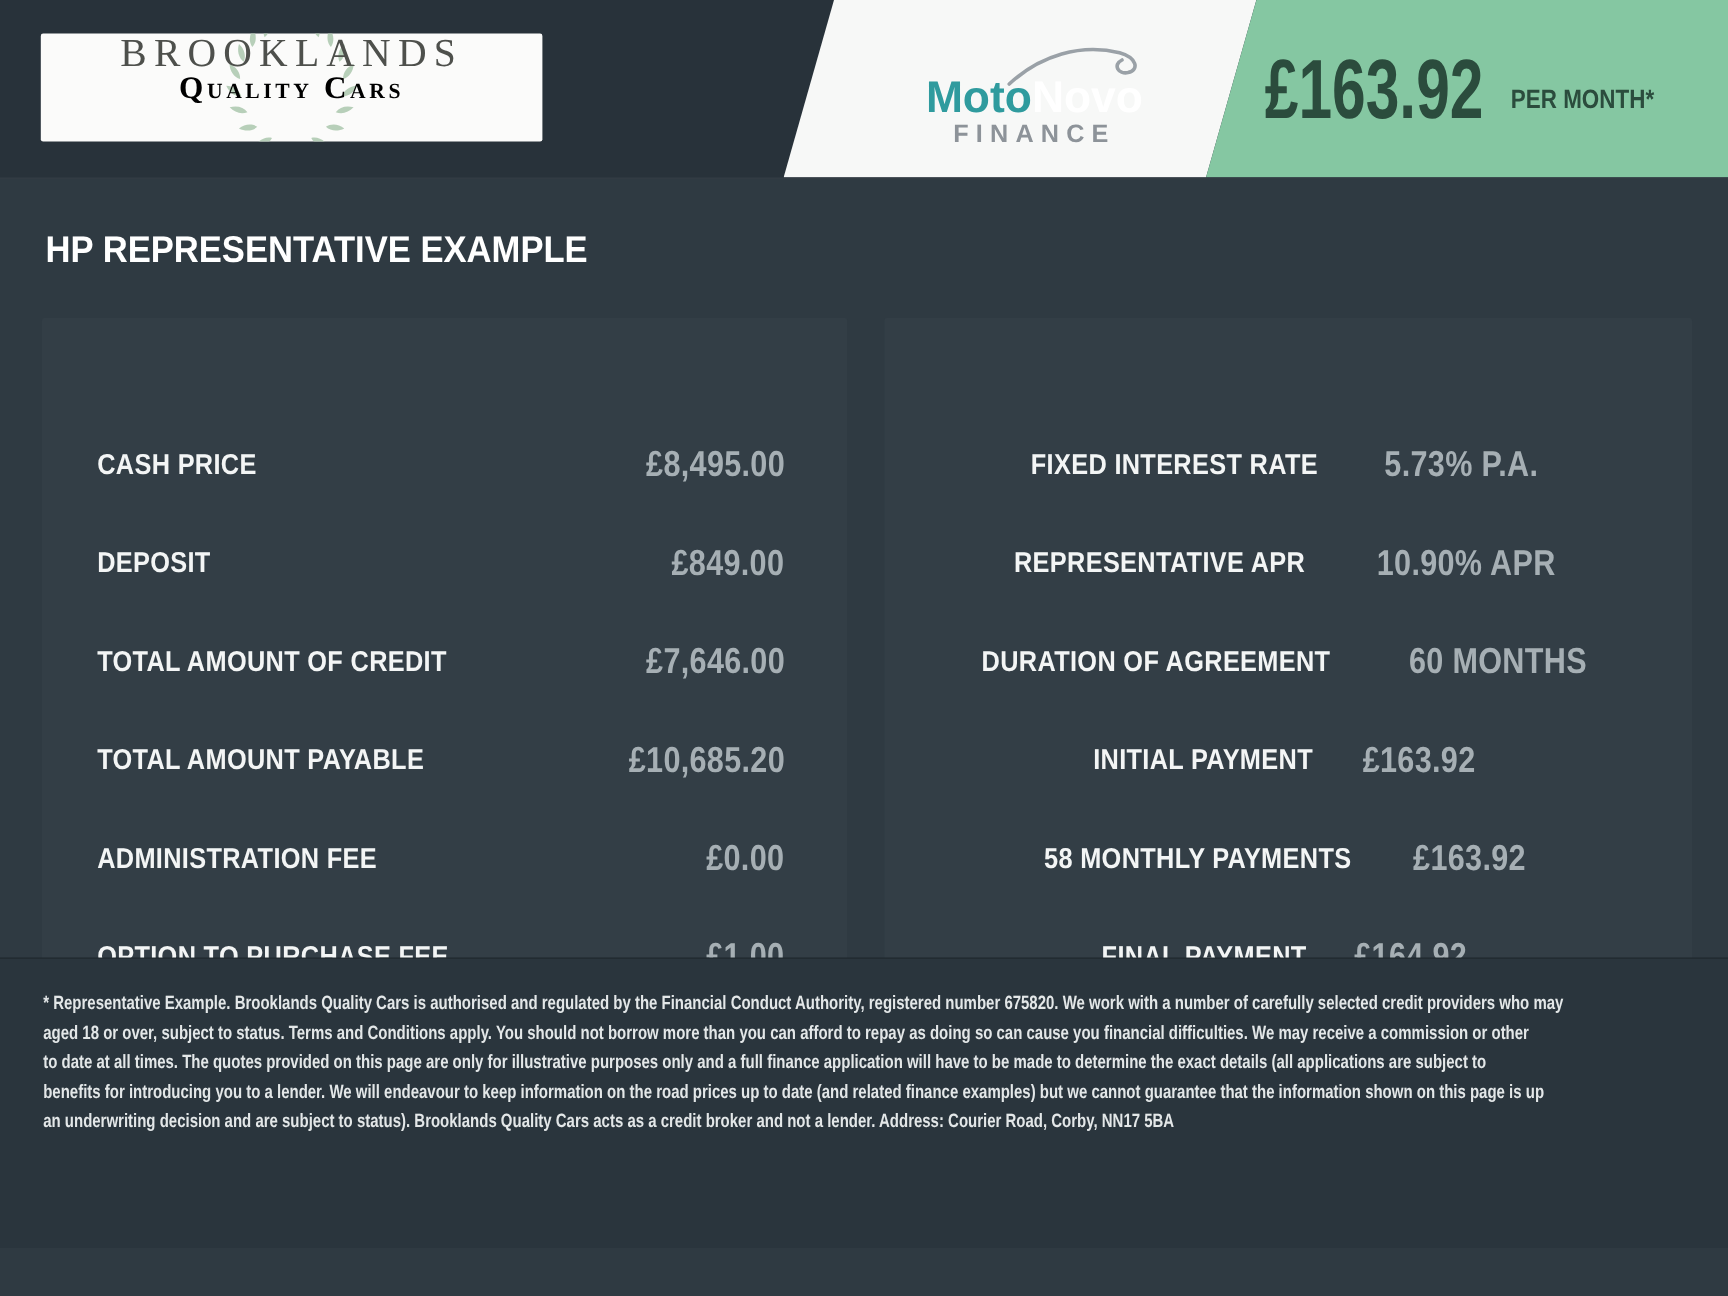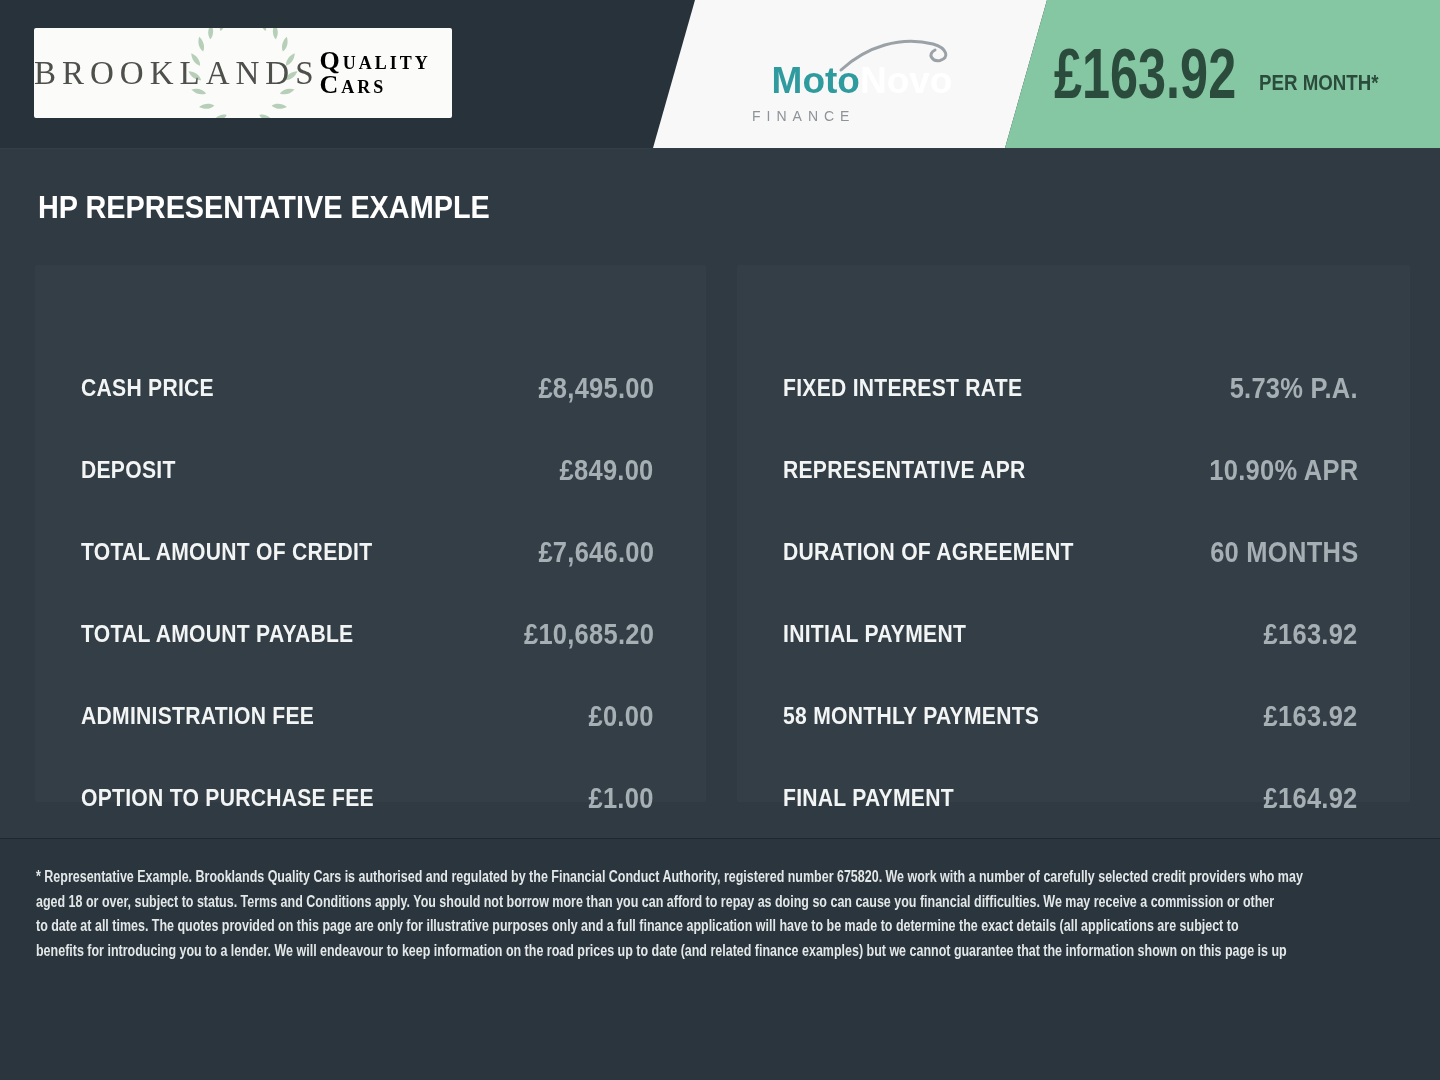--- a/index.html
+++ b/index.html
@@ -10,67 +10,67 @@
   .header{position:absolute;top:0;left:0;width:1440px;height:148px;
           background:#28323a;border-bottom:1px solid rgba(255,255,255,0.06);}
   .white-wedge{position:absolute;top:0;left:0;width:1440px;height:148px;
           background:#f7f8f7;
           clip-path:polygon(695px 0,1047px 0,1005px 100%,653px 100%);}
   .green-wedge{position:absolute;top:0;left:0;width:1440px;height:148px;
           background:#85c7a2;
           clip-path:polygon(1047px 0,1440px 0,1440px 100%,1005px 100%);}
 
   .dealer-logo{position:absolute;left:34px;top:28px;width:418px;height:90px;
-          background:#fbfbfa;border-radius:2px;display:flex;flex-direction:row;
+          background:#fbfbfa;border-radius:2px;display:flex;flex-direction:column;
           align-items:center;justify-content:flex-start;overflow:hidden;}
   .wreath{position:absolute;left:50%;top:50%;transform:translate(-50%,-50%);
           width:170px;height:92px;opacity:.85;}
   .dealer-name{position:relative;font-family:"Liberation Serif",serif;
           font-size:33px;letter-spacing:6px;color:#4e504c;line-height:34px;}
   .dealer-tagline{position:relative;font-family:"Liberation Serif",serif;
           font-variant:small-caps;font-weight:bold;font-size:26px;
           letter-spacing:3px;color:#000000;line-height:24px;}
 
   .motonovo{position:absolute;left:752px;top:26px;width:220px;height:100px;}
   .swoosh{position:absolute;right:4px;top:6px;width:132px;height:44px;}
   .mn-brand{position:absolute;left:0;bottom:26px;width:100%;text-align:center;
           font-size:37px;font-weight:bold;letter-spacing:0;line-height:38px;}
   .mn-moto{color:#2f9b9e;}
   .mn-novo{color:#ffffff;}
-  .mn-finance{position:absolute;left:0;bottom:2px;width:100%;
-          font-size:14px;font-weight:normal;letter-spacing:6px;color:#8d9399;}
+  .mn-finance{position:absolute;left:0;bottom:2px;width:100%;text-align:center;
+          font-size:21px;font-weight:bold;letter-spacing:6px;color:#8d9399;}
 
   .price-banner{position:absolute;left:1054px;top:0;height:148px;
           display:flex;align-items:center;}
   .price-big{font-size:70px;font-weight:bold;color:#2b4c3d;
           transform:scaleX(.72);transform-origin:left center;white-space:nowrap;}
   .price-suffix{font-size:22px;font-weight:bold;color:#2b4c3d;margin-left:-48px;
           margin-top:18px;transform:scaleX(.85);transform-origin:left center;
           white-space:nowrap;}
 
   
   .page-title{position:absolute;left:38px;top:190px;font-size:31px;
           font-weight:bold;color:#ffffff;transform:scaleX(.93);
           transform-origin:left center;white-space:nowrap;}
 
   
   .panel{position:absolute;top:265px;height:537px;background:#333e46;
           border-radius:2px;box-sizing:border-box;
           padding:58px 52px 42px 46px;display:flex;flex-direction:column;
           justify-content:space-between;}
   .panel-left{left:35px;width:671px;}
-  .panel-right{left:737px;width:673px;}
+  .panel-right{left:737px;width:673px;align-items:center;}
   .frow{display:flex;justify-content:space-between;align-items:center;height:44px;margin-top:48px;}
   .flabel{font-size:24px;font-weight:bold;color:#f3f5f5;white-space:nowrap;
           transform:scaleX(.88);transform-origin:left center;letter-spacing:.3px;}
   .fvalue{font-size:30px;font-weight:bold;color:#a6afb4;white-space:nowrap;
           transform:scaleX(.85);transform-origin:right center;letter-spacing:.3px;}
 
   
-  .footer{position:absolute;left:0;top:838px;width:1440px;height:242px;
+  .footer{position:absolute;left:0;top:798px;width:1440px;height:242px;
           background:#2a353d;box-sizing:border-box;padding:26px 0 0 36px;
           border-top:1px solid rgba(0,0,0,0.25);}
   .disc-line{display:block;height:24.6px;line-height:24.6px;white-space:nowrap;}
   .disc-line > span{display:inline-block;font-size:16px;font-weight:bold;
           color:#e3e7e8;transform:scaleX(.78);transform-origin:left center;
           white-space:nowrap;}
 </style>
 </head>
 <body>
 
@@ -178,15 +178,16 @@
       <span class="flabel">FINAL PAYMENT</span>
       <span class="fvalue">£164.92</span>
     </div>
   </div>
 
   <div class="footer">
     <div class="disc-line"><span>* Representative Example. Brooklands Quality Cars is authorised and regulated by the Financial Conduct Authority, registered number 675820. We work with a number of carefully selected credit providers who may</span></div>
     <div class="disc-line"><span>aged 18 or over, subject to status. Terms and Conditions apply. You should not borrow more than you can afford to repay as doing so can cause you financial difficulties. We may receive a commission or other</span></div>
     <div class="disc-line"><span>to date at all times. The quotes provided on this page are only for illustrative purposes only and a full finance application will have to be made to determine the exact details (all applications are subject to</span></div>
     <div class="disc-line"><span>benefits for introducing you to a lender. We will endeavour to keep information on the road prices up to date (and related finance examples) but we cannot guarantee that the information shown on this page is up</span></div>
+    <div class="disc-line"><span>an underwriting decision and are subject to status). Brooklands Quality Cars acts as a credit broker and not a lender. Address: Courier Road, Corby, NN17 5BA</span></div>
   </div>
 
 </div>
 
 </body></html>

